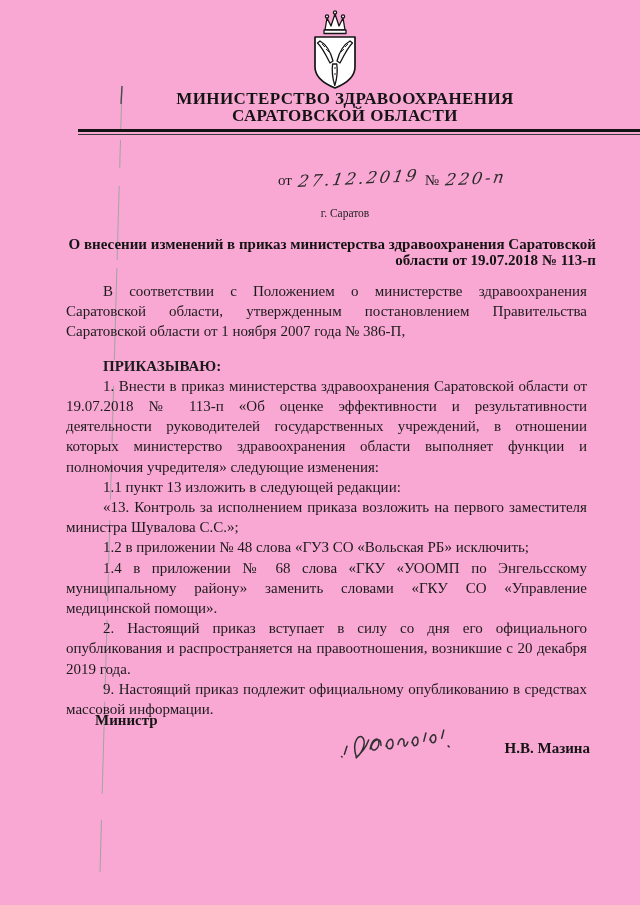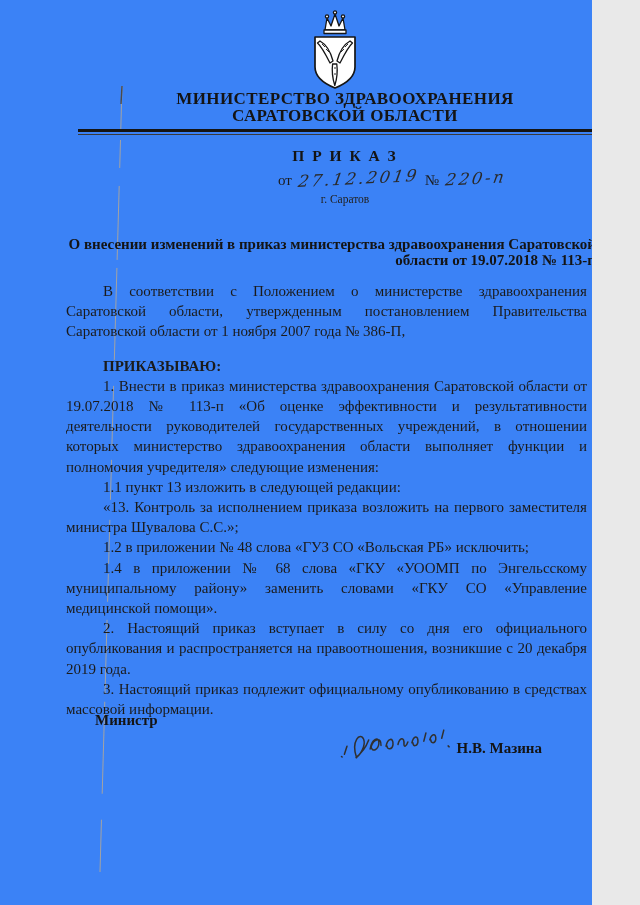--- a/index.html
+++ b/index.html
@@ -3,22 +3,22 @@
 <meta charset="utf-8">
 <style>
   html,body{margin:0;padding:0;}
   body{
     width:640px;height:905px;
     background:#e9e9e9;
     font-family:"Liberation Serif","DejaVu Serif",serif;
   }
   .page{
     position:relative;
-    width:592px;height:905px;
-    background:#3b82f6;
+    width:640px;height:905px;
+    background:#f9a8d4;
     color:#1b1b1b;
     overflow:hidden;
   }
   
   .artifact{position:absolute;left:0;top:0;pointer-events:none;}
 
   
   .crest{position:absolute;left:303px;top:8px;}
   .org-name{
     position:absolute;left:105px;top:90px;width:480px;
@@ -40,21 +40,21 @@
     font-size:15px;color:#1b1b1b;white-space:nowrap;
   }
   .hw{
     display:inline-block;
     font-family:"DejaVu Serif",serif;font-style:italic;
     font-size:16.5px;letter-spacing:2.5px;color:#2a2a2a;
     transform:skewX(-12deg) rotate(-3deg);
     position:relative;top:-1px;margin:0 3px;
   }
   .place{
-    position:absolute;left:105px;top:193px;width:480px;
+    position:absolute;left:105px;top:207px;width:480px;
     text-align:center;font-size:11.5px;color:#222;
   }
   .subject{
     position:absolute;left:66px;top:236px;width:530px;
     text-align:right;font-weight:bold;font-size:15px;line-height:16px;
     color:#141414;
   }
 
   
   .doc-body{
@@ -105,21 +105,20 @@
     </g>
   </svg>
 
   <div class="org-name">
     <div>МИНИСТЕРСТВО ЗДРАВООХРАНЕНИЯ</div>
     <div>САРАТОВСКОЙ ОБЛАСТИ</div>
   </div>
 
   <div class="rule"></div>
 
-  <div class="order-title">П Р И К А З</div>
 
   <div class="date-line">
     <span>от</span>
     <span class="hw">27.12.2019</span>
     <span>№</span>
     <span class="hw">220-п</span>
   </div>
 
   <div class="place">г. Саратов</div>
 
@@ -127,21 +126,21 @@
 
   <div class="doc-body">
     <p class="preamble">В соответствии с Положением о министерстве здравоохранения Саратовской области, утвержденным постановлением Правительства Саратовской области от 1 ноября 2007 года № 386-П,</p>
     <p class="resolve">ПРИКАЗЫВАЮ:</p>
     <p>1. Внести в приказ министерства здравоохранения Саратовской области от 19.07.2018 № 113-п «Об оценке эффективности и результативности деятельности руководителей государственных учреждений, в отношении которых министерство здравоохранения области выполняет функции и полномочия учредителя» следующие изменения:</p>
     <p>1.1 пункт 13 изложить в следующей редакции:</p>
     <p>«13. Контроль за исполнением приказа возложить на первого заместителя министра Шувалова С.С.»;</p>
     <p>1.2 в приложении № 48 слова «ГУЗ СО «Вольская РБ» исключить;</p>
     <p>1.4 в приложении № 68 слова «ГКУ «УООМП по Энгельсскому муниципальному району» заменить словами «ГКУ СО «Управление медицинской помощи».</p>
     <p>2. Настоящий приказ вступает в силу со дня его официального опубликования и распространяется на правоотношения, возникшие с 20 декабря 2019 года.</p>
-    <p>3. Настоящий приказ подлежит официальному опубликованию в средствах массовой информации.</p>
+    <p>9. Настоящий приказ подлежит официальному опубликованию в средствах массовой информации.</p>
   </div>
 
   <div class="sig-position">Министр</div>
 
   <svg class="sig-autograph" width="140" height="42" viewBox="0 0 140 42">
     <g fill="none" stroke="#303030" stroke-width="1.5" stroke-linecap="round" transform="rotate(-3 70 21)">
       <path d="M6,27 l3,-8"></path>
       <path d="M3,29 l0.6,0.6"></path>
       <path d="M18,31 C13,14 23,5 26,13 C28,19 22,29 17,31 C23,27 28,21 31,14"></path>
       <path d="M32,23 C34,13 42,10 41,18 C40,24 34,27 33,21 C36,13 44,11 43,20"></path>

